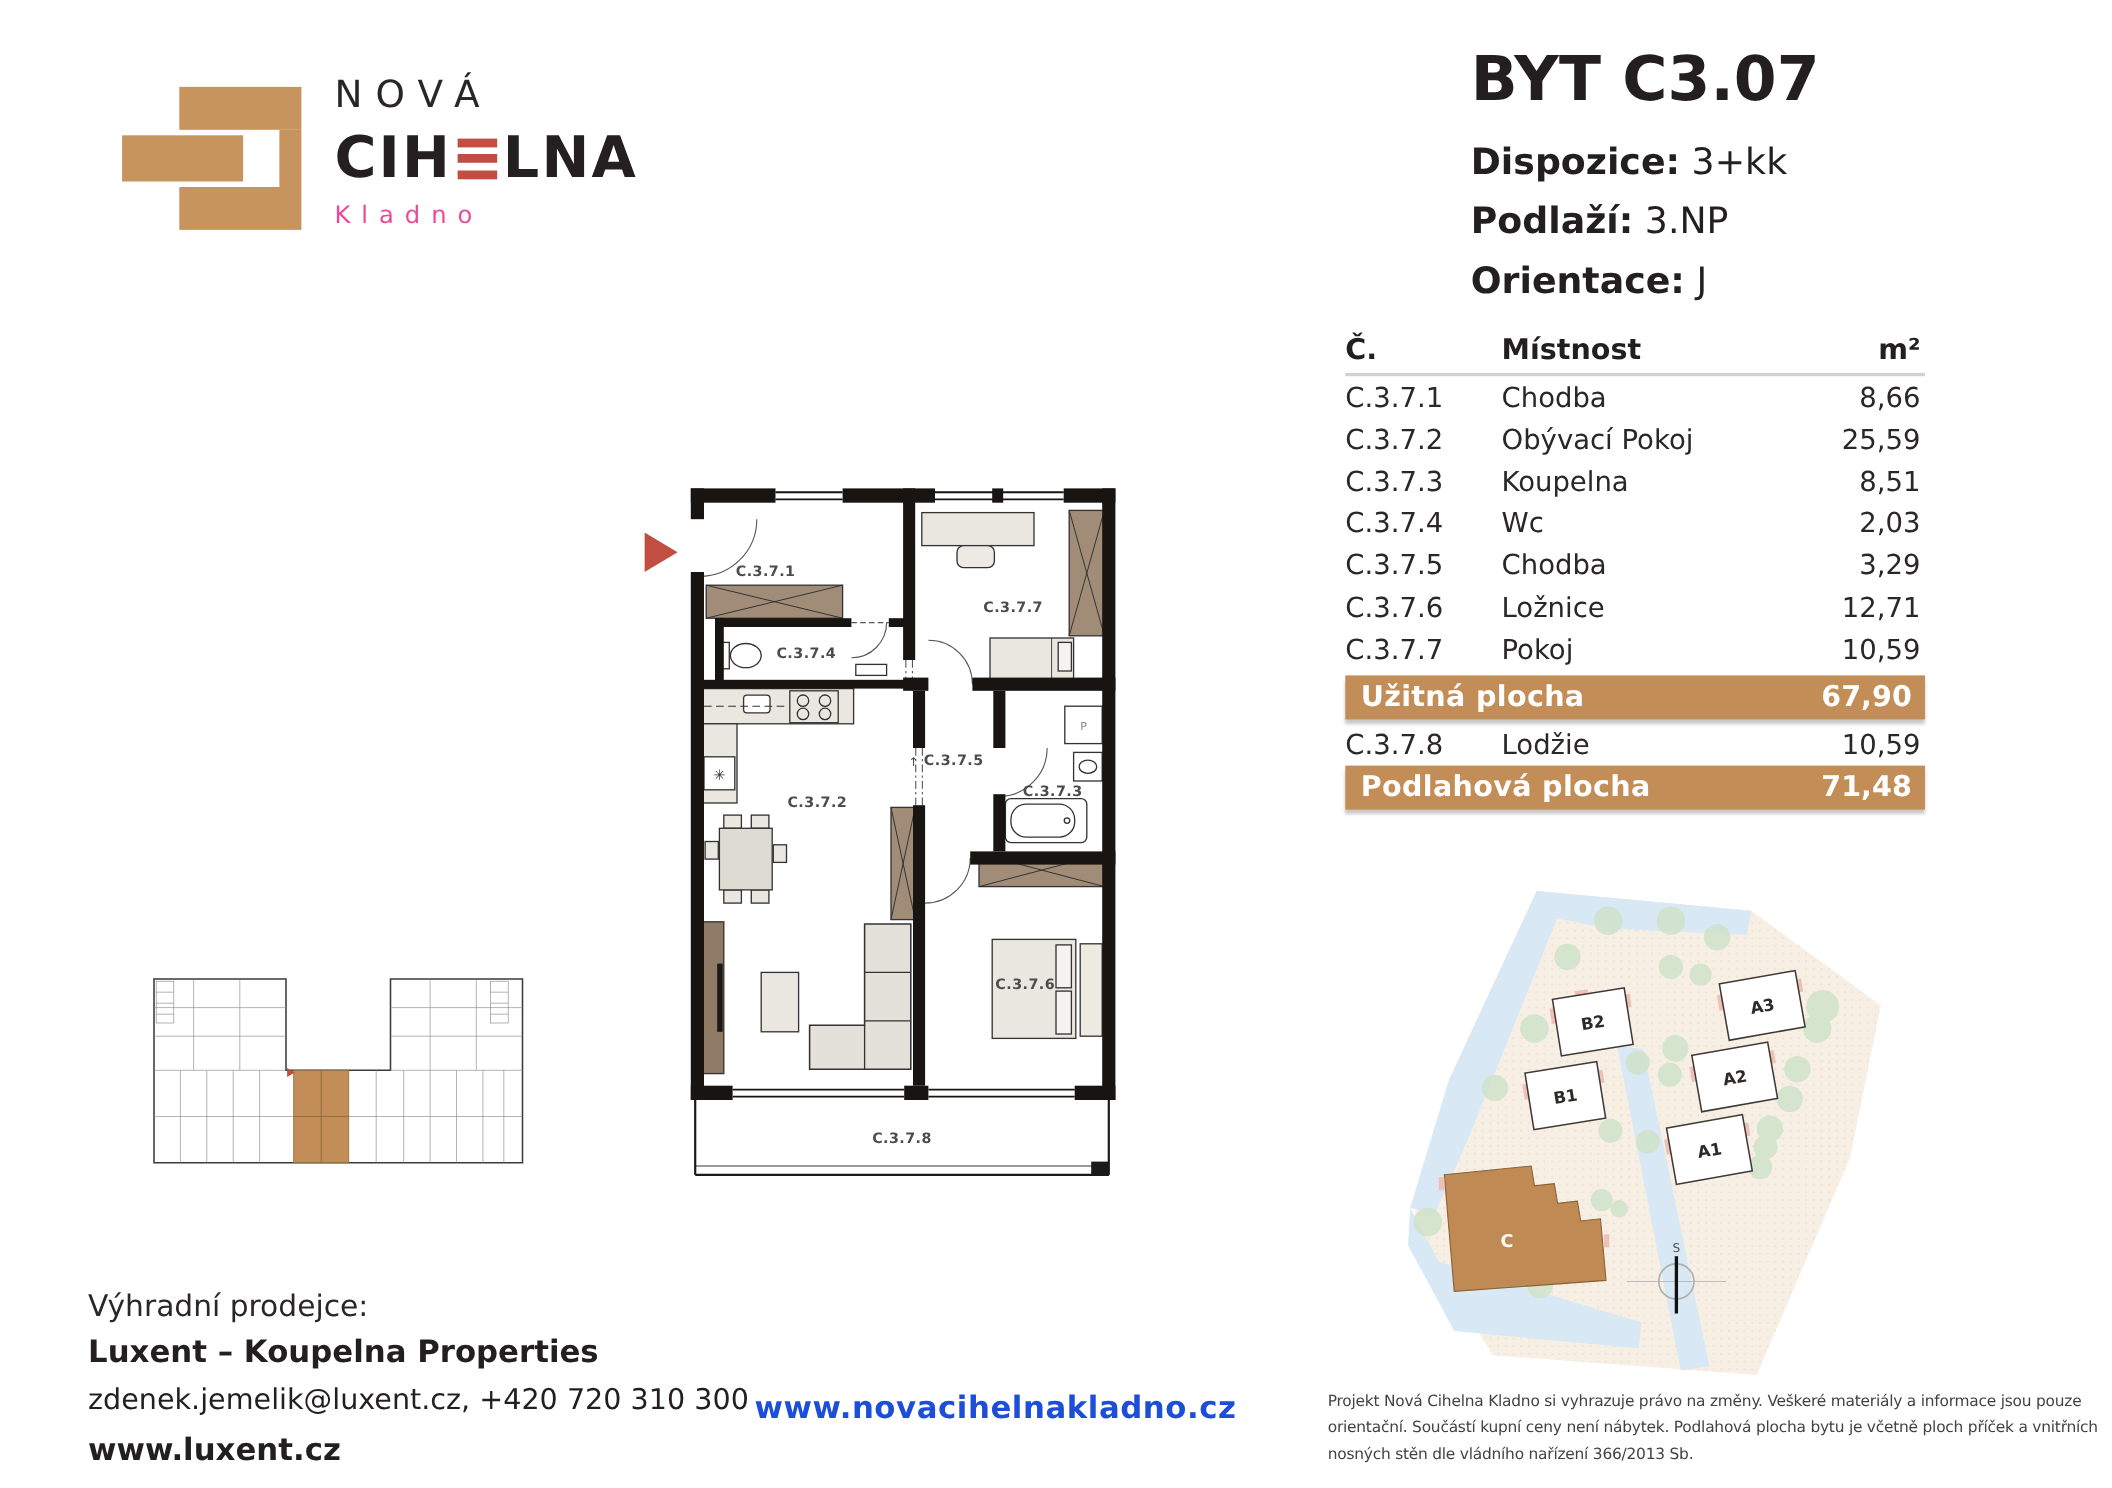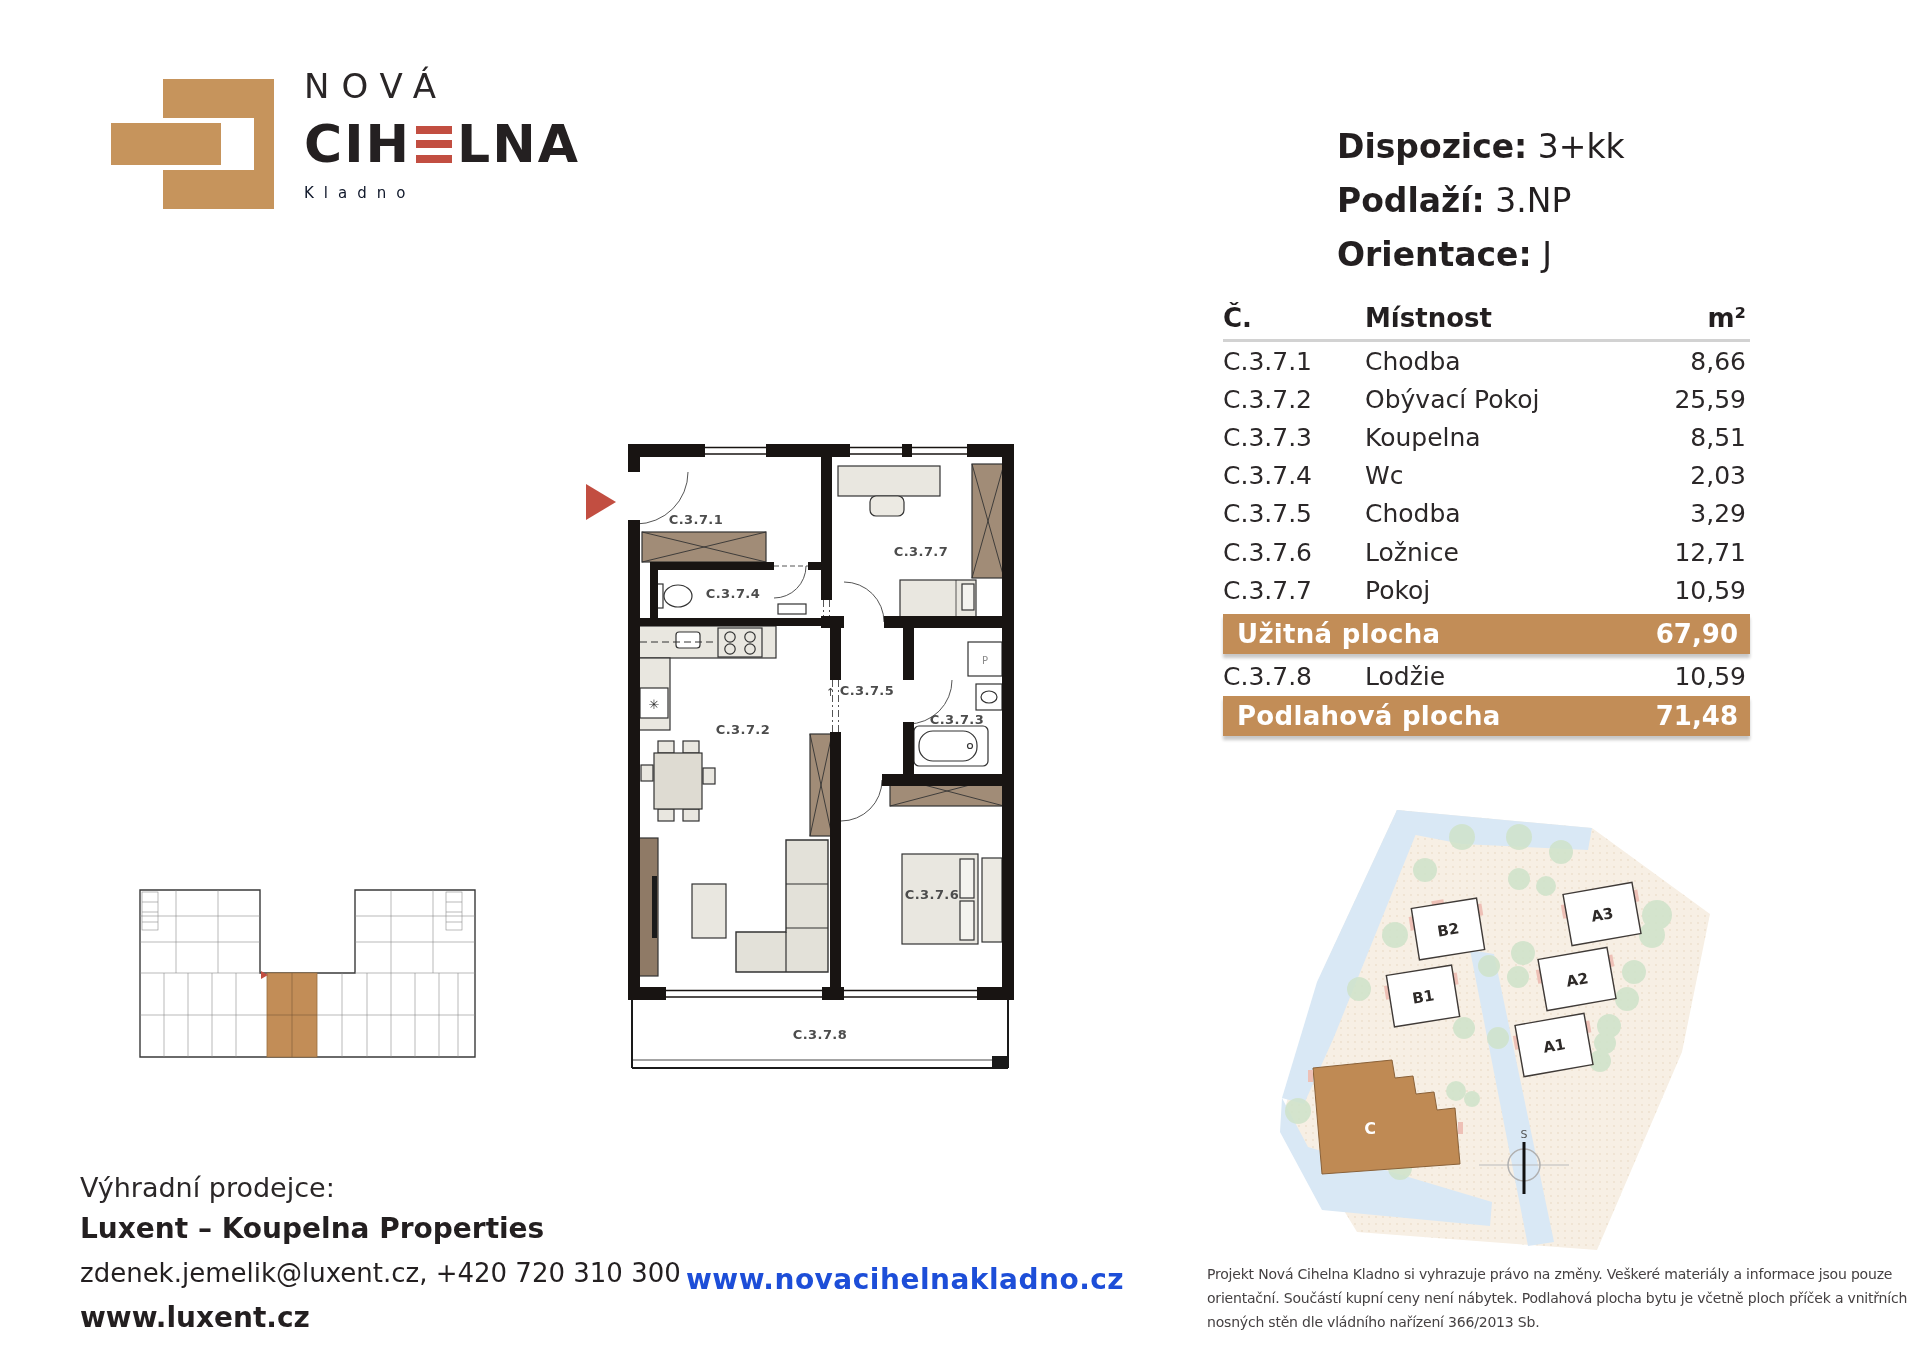--- a/index.html
+++ b/index.html
@@ -7,21 +7,21 @@
         font-family:"DejaVu Sans","Liberation Sans",sans-serif;color:#231f20;margin:0 auto;}
   .abs{position:absolute;}
 
   
   .logo-bricks{left:111px;top:79px;width:165px;height:130px;}
   .logo-text{left:304px;top:66px;}
   .logo-line1{font-size:34px;letter-spacing:12px;font-weight:500;color:#2a2627;}
   .logo-word{margin-top:8px;font-size:52px;font-weight:700;letter-spacing:2px;color:#242021;display:flex;align-items:center;}
   .logo-ebars{display:inline-flex;flex-direction:column;justify-content:space-between;width:36px;height:37px;margin:0 5px;}
   .logo-ebars i{display:block;height:8px;background:#c24e41;}
-  .logo-city{margin-top:10px;font-size:15px;letter-spacing:10px;color:#0f172a;}
+  .logo-city{margin-top:10px;font-size:22px;letter-spacing:10px;color:#ec4899;}
 
   
   .unit-title{left:1337px;top:40px;font-size:56px;font-weight:800;letter-spacing:0px;color:#231f20;}
   .unit-info{left:1337px;top:120px;font-size:33px;line-height:54px;}
   .unit-info b{font-weight:700;}
 
   
   .rtable{left:1223px;top:293px;width:527px;}
   .thead{display:flex;align-items:flex-end;height:40px;border-bottom:3px solid #d2d2d2;
          font-weight:700;font-size:26px;padding-bottom:6px;box-sizing:content-box;}
@@ -72,20 +72,21 @@
       <span class="logo-ebars">
           <i></i>
           <i></i>
           <i></i>
         </span>
       <span>LNA</span>
     </div>
     <div class="logo-city">Kladno</div>
   </div>
 
+  <div class="abs unit-title">BYT C3.07</div>
   <div class="abs unit-info">
     <div><b>Dispozice:</b> <span>3+kk</span></div>
     <div><b>Podlaží:</b> <span>3.NP</span></div>
     <div><b>Orientace:</b> <span>J</span></div>
   </div>
 
   <div class="abs rtable">
     <div class="thead">
       <span class="col-num">Č.</span>
       <span class="col-room">Místnost</span>

